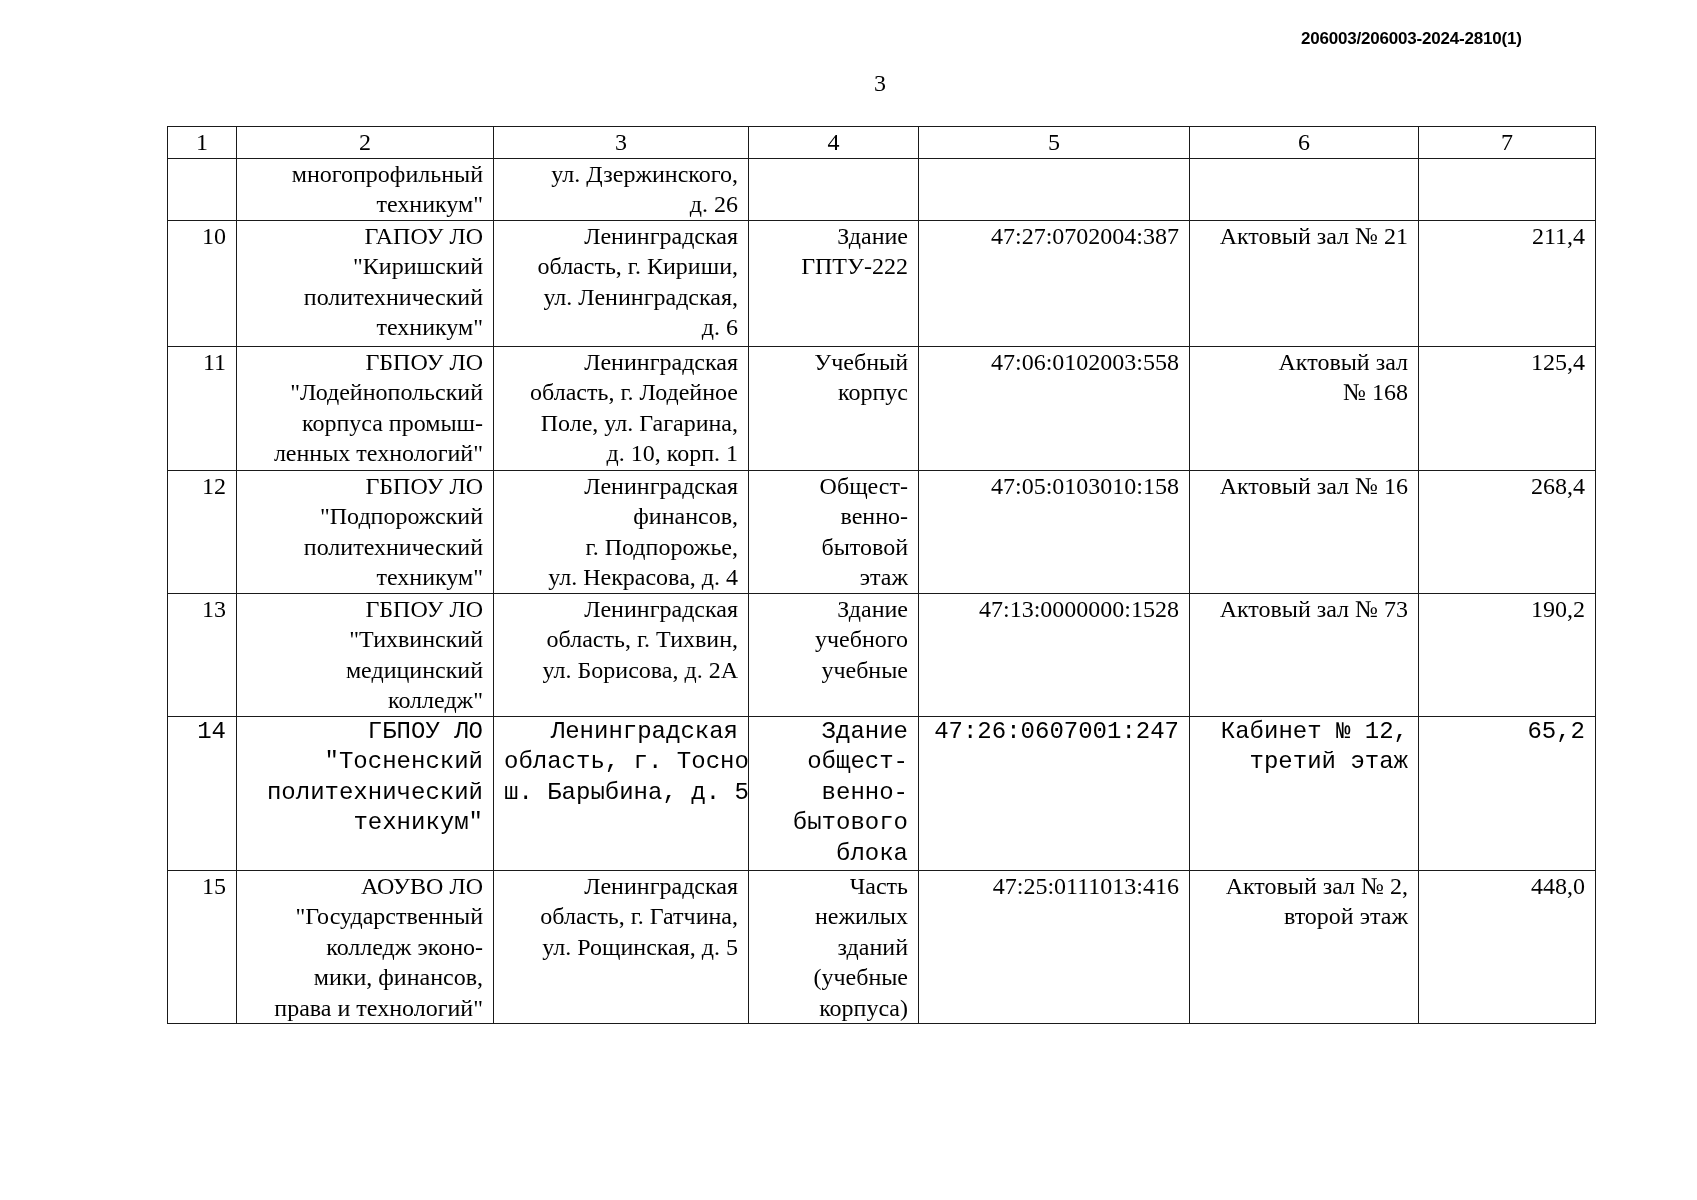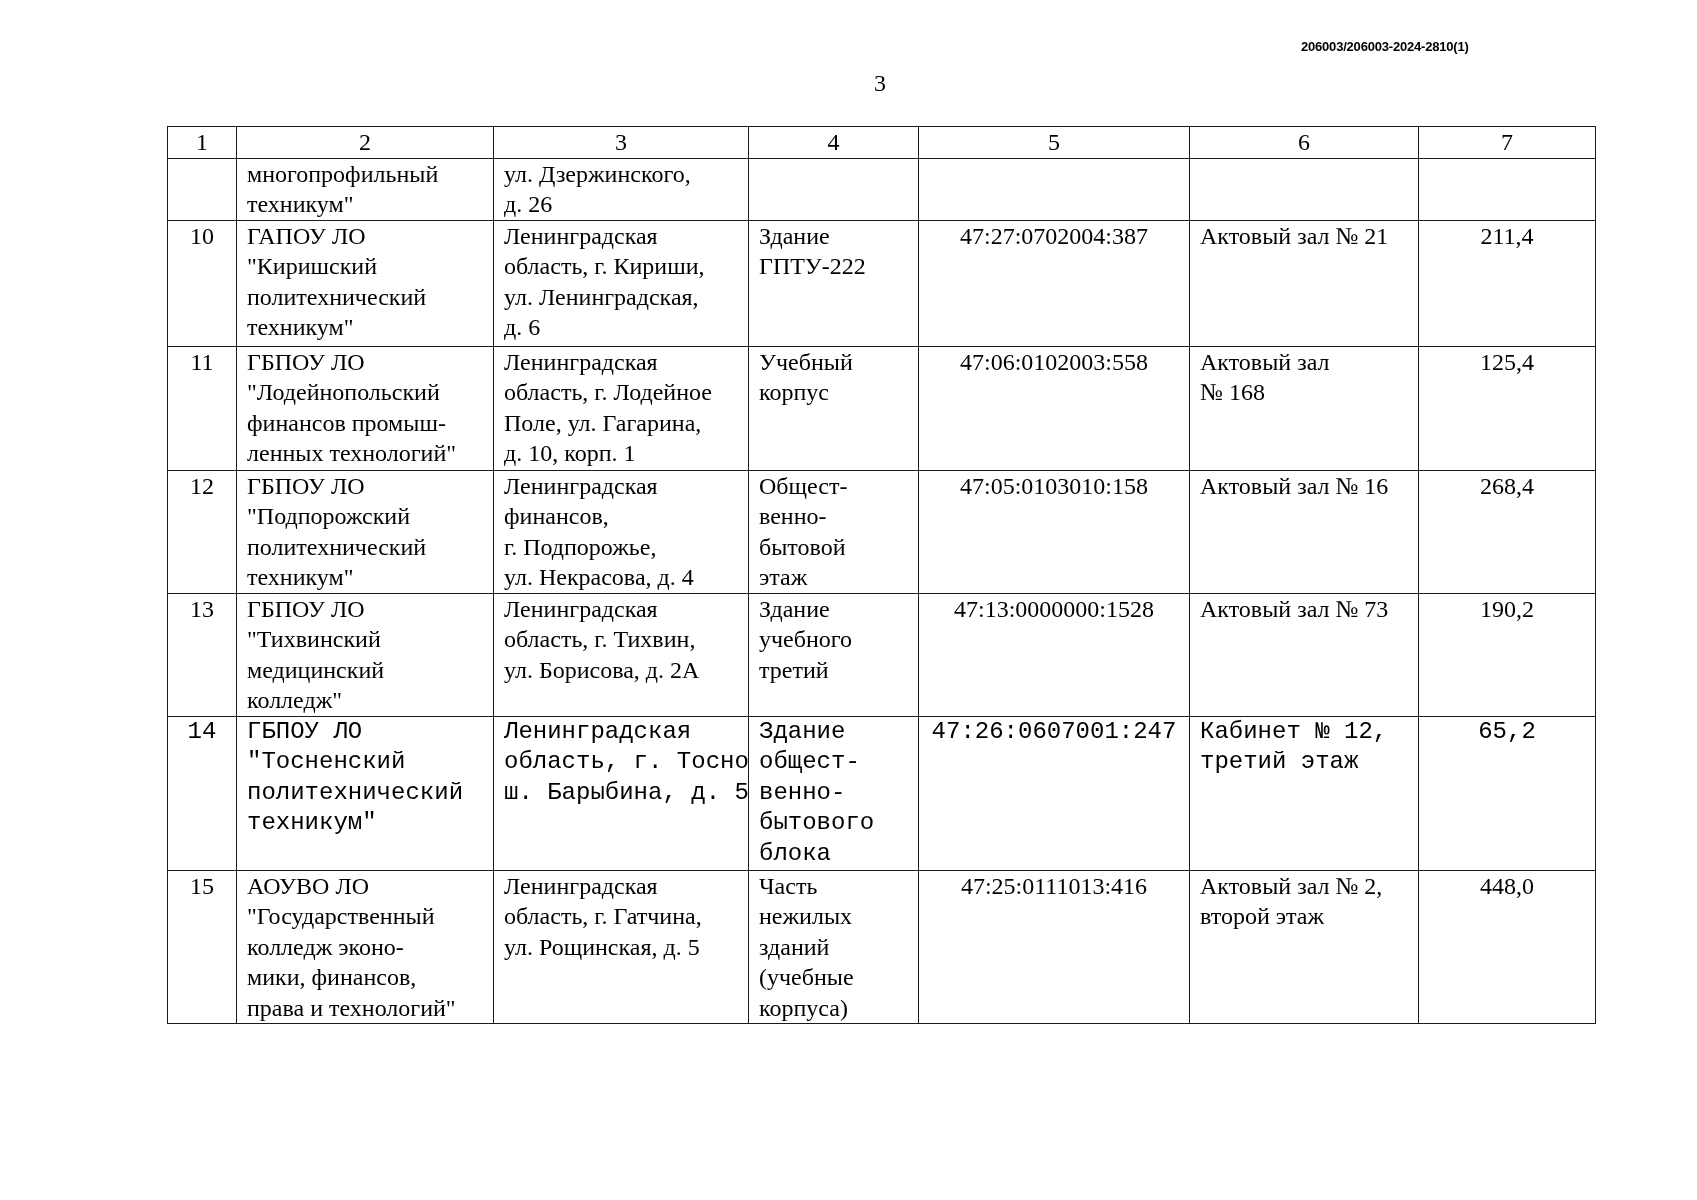--- a/index.html
+++ b/index.html
@@ -1,40 +1,41 @@
 <!DOCTYPE html>
 <html><head>
   <meta charset="utf-8">
   <style>
     html, body { margin: 0; padding: 0; background: #ffffff; }
     body {
       width: 1697px; height: 1200px; position: relative; overflow: hidden;
       font-family: "Liberation Serif", "DejaVu Serif", serif; color: #000;
     }
     .doc-id {
-      position: absolute; left: 1301px; top: 39px; width: 200px;
+      position: absolute; left: 1301px; top: 29px; width: 200px;
       font-family: "Liberation Sans", "DejaVu Sans", sans-serif;
-      font-weight: bold; font-size: 13px; letter-spacing: -0.2px; white-space: nowrap;
+      font-weight: bold; font-size: 17px; letter-spacing: -0.2px; white-space: nowrap;
     }
     .page-number {
       position: absolute; left: 860px; top: 70px; width: 40px; text-align: center;
       font-size: 24px;
     }
     table.registry {
       position: absolute; left: 167px; top: 126px;
       border-collapse: collapse; table-layout: fixed;
       width: 1428px;
       font-size: 24px; line-height: 30.5px;
     }
     table.registry th, table.registry td {
       border: 1.5px solid #1a1a1a;
       vertical-align: top;
       padding: 0 10px 0 10px;
       overflow: hidden;
       font-weight: normal;
+      text-align: right;
     }
     table.registry thead th { text-align: center; height: 30px; padding-top: 0; padding-bottom: 0; }
     .c1 { width: 69px; }
     .c2 { width: 257px; }
     .c3 { width: 255px; }
     .c4 { width: 170px; }
     .c5 { width: 271px; }
     .c6 { width: 229px; }
     .c7 { width: 177px; }
     td.num { text-align: center; padding-left: 2px; padding-right: 2px; }
@@ -114,21 +115,21 @@
         <td>
           <span class="line">Актовый зал № 21</span>
         </td>
         <td class="area">211,4</td>
       </tr>
       <tr class="r11">
         <td class="num">11</td>
         <td>
           <span class="line">ГБПОУ ЛО</span>
           <span class="line">"Лодейнопольский</span>
-          <span class="line">финансов промыш-</span>
+          <span class="line">корпуса промыш-</span>
           <span class="line">ленных технологий"</span>
         </td>
         <td>
           <span class="line">Ленинградская</span>
           <span class="line">область, г. Лодейное</span>
           <span class="line">Поле, ул. Гагарина,</span>
           <span class="line">д. 10, корп. 1</span>
         </td>
         <td>
           <span class="line">Учебный</span>
@@ -176,21 +177,21 @@
           <span class="line">колледж"</span>
         </td>
         <td>
           <span class="line">Ленинградская</span>
           <span class="line">область, г. Тихвин,</span>
           <span class="line">ул. Борисова, д. 2А</span>
         </td>
         <td>
           <span class="line">Здание</span>
           <span class="line">учебного</span>
-          <span class="line">третий</span>
+          <span class="line">учебные</span>
         </td>
         <td class="cad">47:13:0000000:1528</td>
         <td>
           <span class="line">Актовый зал № 73</span>
         </td>
         <td class="area">190,2</td>
       </tr>
       <tr class="r14">
         <td class="num">14</td>
         <td>

